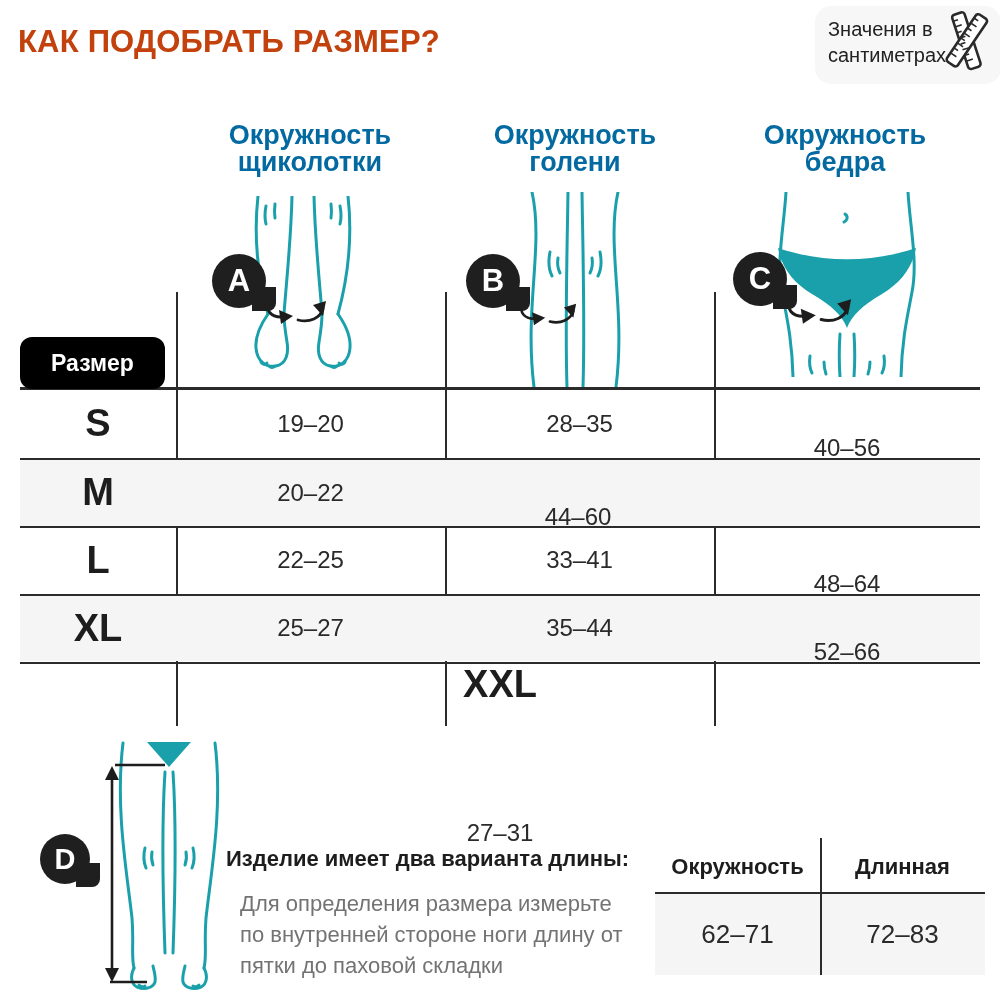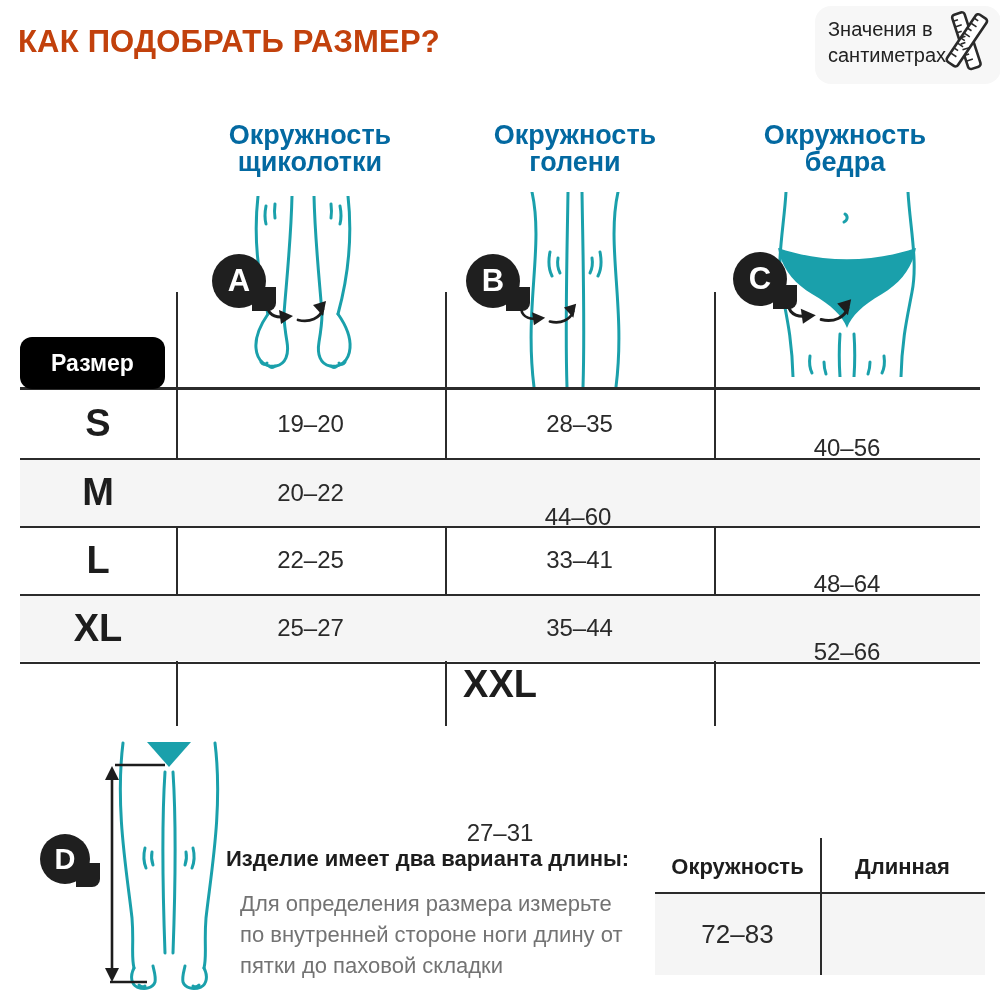--- a/index.html
+++ b/index.html
@@ -240,18 +240,19 @@
   </div>
 
   <div class="abs len-heading">Изделие имеет два варианта длины:</div>
   <div class="abs len-desc">Для определения размера измерьте по внутренней стороне ноги длину от пятки до паховой складки</div>
 
   <div class="abs mini-hrow">
     <div class="mini-cell">Окружность</div>
     <div class="mini-cell">Длинная</div>
   </div>
   <div class="abs mini-vrow">
+    <div class="mini-cell">62–71</div>
     <div class="mini-cell">72–83</div>
   </div>
   <div class="abs hline" style="left:655px;top:892px;width:330px;"></div>
   <div class="abs vline" style="left:820px;top:838px;height:137px;"></div>
 
 </div>
 
 </body></html>

